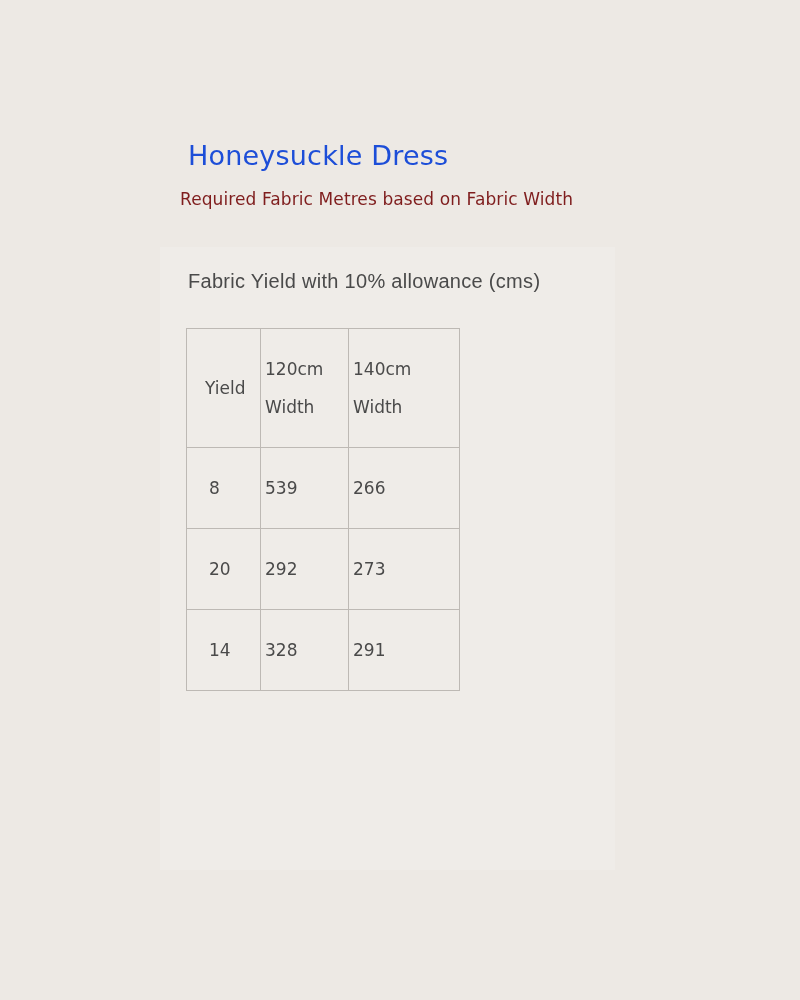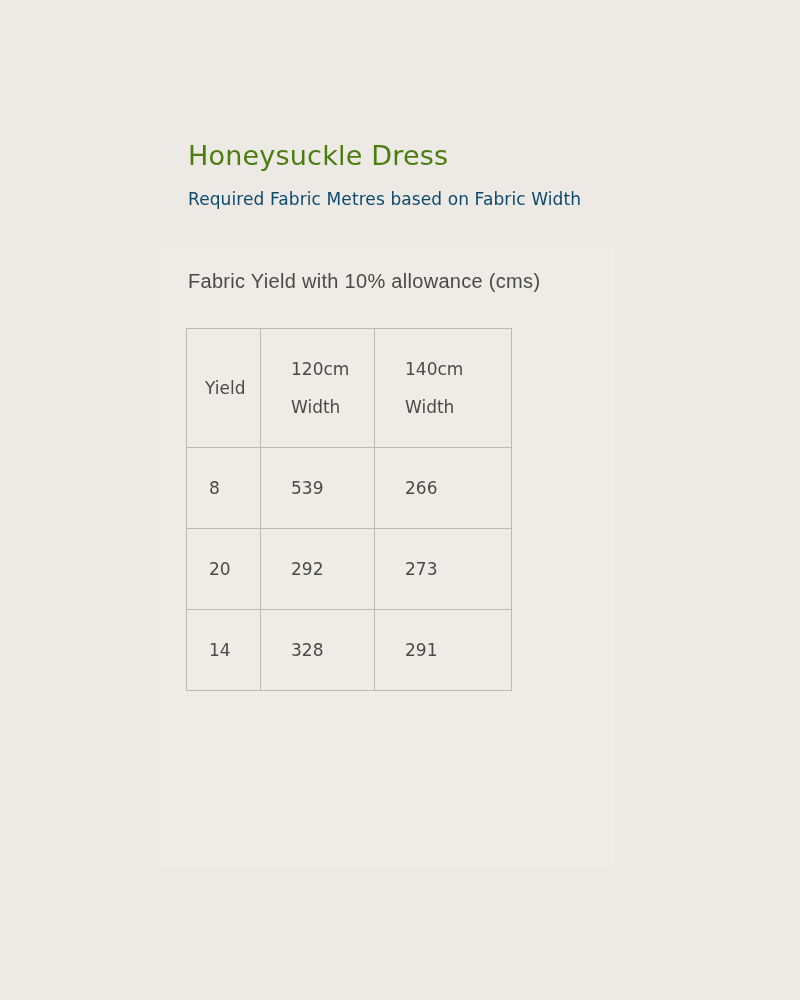--- a/index.html
+++ b/index.html
@@ -3,44 +3,44 @@
 <meta charset="utf-8">
 <style>
   html, body { margin:0; padding:0; }
   body {
     width:800px; height:1000px; background:#ede9e4; position:relative; overflow:hidden;
     font-family:"DejaVu Sans", sans-serif;
   }
   .title {
     position:absolute; left:188px; top:140px; margin:0;
     font-family:"DejaVu Sans", sans-serif; font-weight:normal;
-    font-size:27px; color:#4d7c0f; letter-spacing:0.2px;
+    font-size:27px; color:#1d4ed8; letter-spacing:0.2px;
   }
   .subtitle {
-    position:absolute; left:188px; top:189px; margin:0;
+    position:absolute; left:180px; top:189px; margin:0;
     font-family:"DejaVu Sans", sans-serif;
-    font-size:17px; color:#0c4a6e; letter-spacing:0.1px;
+    font-size:17px; color:#7f1d1d; letter-spacing:0.1px;
   }
   .panel {
     position:absolute; left:160px; top:247px; width:455px; height:623px;
     background:#efece8;
   }
   .table-caption {
     position:absolute; left:188px; top:270px; margin:0;
     font-family:"Liberation Sans Narrow","Liberation Sans", sans-serif;
     font-size:20px; color:#4a4a4a; letter-spacing:0.3px;
   }
   table.yield {
     position:absolute; left:186px; top:328px;
     border-collapse:collapse; color:#4a4a4a;
     font-family:"DejaVu Sans", sans-serif; font-size:17px;
   }
   table.yield td, table.yield th {
     border:1.5px solid #bdb9b4; font-weight:normal; text-align:left; vertical-align:middle;
-    padding:0 0 0 30px;
+    padding:0 0 0 4px;
   }
   table.yield th { height:118px; line-height:38px; }
   table.yield td { height:80px; }
   .c0 { width:51px; }
   .c1 { width:83px; }
   .c2 { width:106px; }
   table.yield th.c0, table.yield td.c0 { padding-left:18px; }
   td.c0 { padding-left:22px !important; }
 </style>
 </head>

